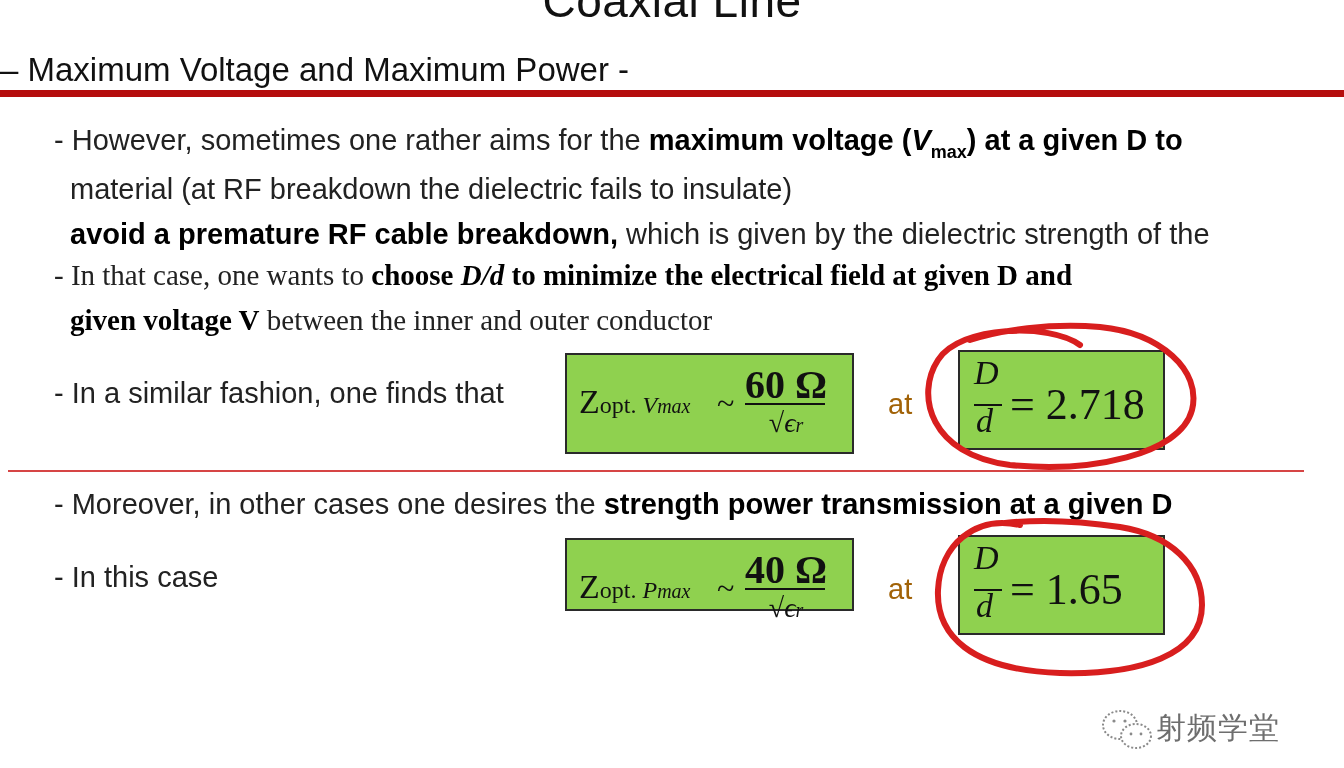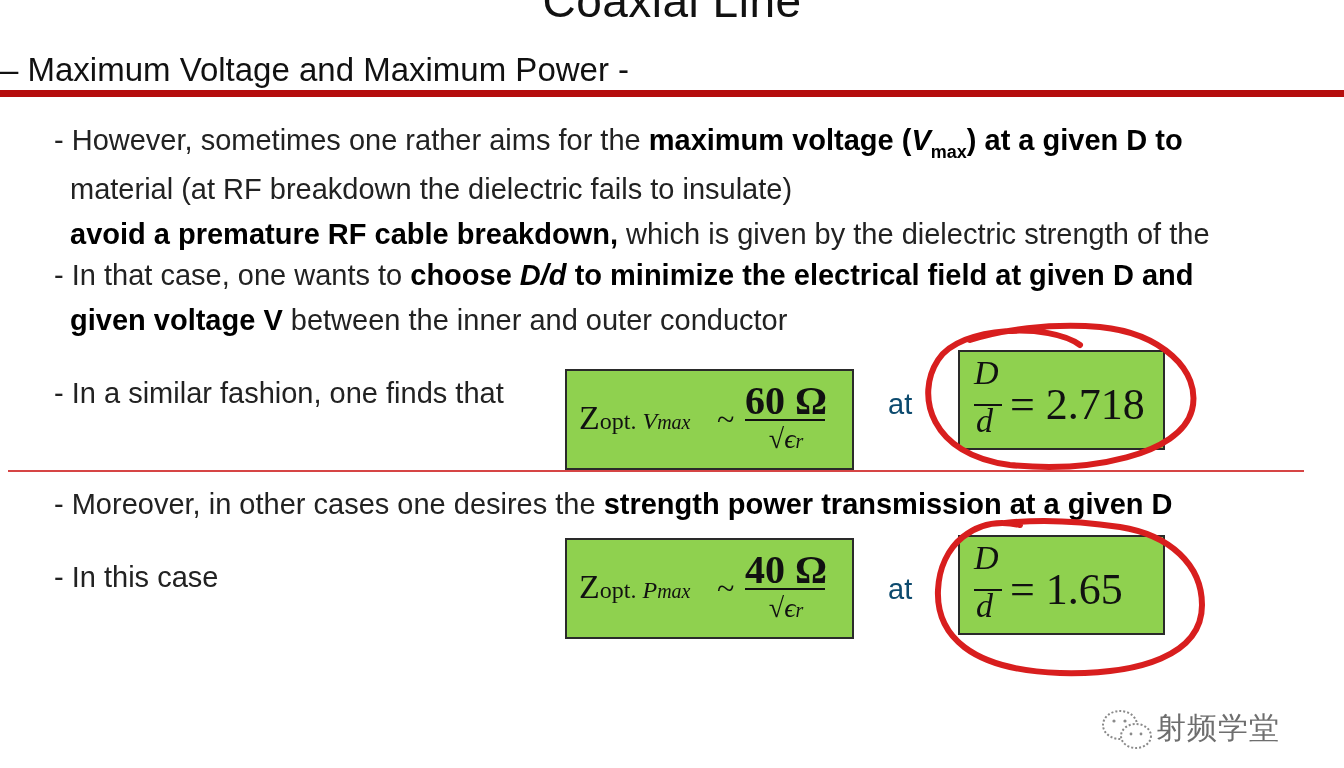--- a/index.html
+++ b/index.html
@@ -44,48 +44,48 @@
     .frac-num { position: absolute; left: 176px; top: 6px; width: 86px; text-align: center; font-size: 40px; font-weight: bold; }
     .frac-bar { position: absolute; left: 178px; top: 48px; width: 80px; height: 2px; background: #111; }
     .frac-den { position: absolute; left: 176px; top: 52px; width: 86px; text-align: center; font-size: 28px; }
     .frac-den i { font-style: italic; }
 
     .dd-num { position: absolute; left: 14px; top: 2px; font-size: 34px; font-style: italic; }
     .dd-bar { position: absolute; left: 14px; top: 52px; width: 28px; height: 2px; background: #111; }
     .dd-den { position: absolute; left: 16px; top: 50px; font-size: 34px; font-style: italic; }
     .dd-val { position: absolute; left: 50px; top: 27px; font-size: 44px; }
 
-    .at-label { position: absolute; font-size: 29px; color: #0c4a6e; }
+    .at-label { position: absolute; font-size: 29px; color: #a16207; }
 
     .oval { position: absolute; pointer-events: none; }
 
     .watermark { position: absolute; left: 1100px; top: 708px; display: flex; align-items: flex-start; gap: 0; }
     .watermark-text { font-family: "DejaVu Sans", sans-serif; font-size: 30px; color: #6e6e6e; letter-spacing: 1px; }
   </style>
 </head>
 <body>
 
 <div class="title">Coaxial Line</div>
 <div class="subtitle">– Maximum Voltage and Maximum Power -</div>
 <div class="red-bar"></div>
 
 <div class="para" style="top:118px;">
   <span>- However, sometimes one rather aims for the </span><b>maximum voltage (</b><b><i>V</i><span class="sub">max</span></b><b>) at a given D to</b>
   <span class="cont">material (at RF breakdown the dielectric fails to insulate)</span>
   <span class="cont"><b>avoid a premature RF cable breakdown,</b><span> which is given by the dielectric strength of the</span></span>
 </div>
 
-<div class="para" style="top:253px;">
+<div class="para" style="top:253px;font-family:Liberation Serif, serif;">
   <span>- In that case, one wants to </span><b>choose </b><b><i>D/d</i></b><b> to minimize the electrical field at given D and</b>
   <span class="cont"><b>given voltage V</b><span> between the inner and outer conductor</span></span>
 </div>
 
 <div class="para" style="top:371px;">- In a similar fashion, one finds that</div>
 
-<div class="formula-box" style="left:565px; top:369px; width:289px; height:101px;">
+<div class="formula-box" style="left:565px; top:353px; width:289px; height:101px;">
   <span class="fz"><span>Z</span><span class="zsub"><span>opt. </span><i>V</i><i style="font-size:20px">max</i></span></span>
   <span class="tilde">~</span>
   <span class="frac-num">60 Ω</span>
   <span class="frac-bar"></span>
   <span class="frac-den"><span>√</span><i>ϵ</i><i style="font-size:20px">r</i></span>
 </div>
 
 <div class="at-label" style="left:888px; top:388px;">at</div>
 
 <div class="formula-box" style="left:958px; top:350px; width:207px; height:100px;">
@@ -100,21 +100,21 @@
 </svg>
 
 <div class="sep"></div>
 
 <div class="para" style="top:482px;">
   <span>- Moreover, in other cases one desires the </span><b>strength power transmission at a given D</b>
 </div>
 
 <div class="para" style="top:555px;">- In this case</div>
 
-<div class="formula-box" style="left:565px; top:538px; width:289px; height:101px;">
+<div class="formula-box" style="left:565px; top:538px; width:289px; height:73px;">
   <span class="fz"><span>Z</span><span class="zsub"><span>opt. </span><i>P</i><i style="font-size:20px">max</i></span></span>
   <span class="tilde">~</span>
   <span class="frac-num">40 Ω</span>
   <span class="frac-bar"></span>
   <span class="frac-den"><span>√</span><i>ϵ</i><i style="font-size:20px">r</i></span>
 </div>
 
 <div class="at-label" style="left:888px; top:573px;">at</div>
 
 <div class="formula-box" style="left:958px; top:535px; width:207px; height:100px;">

